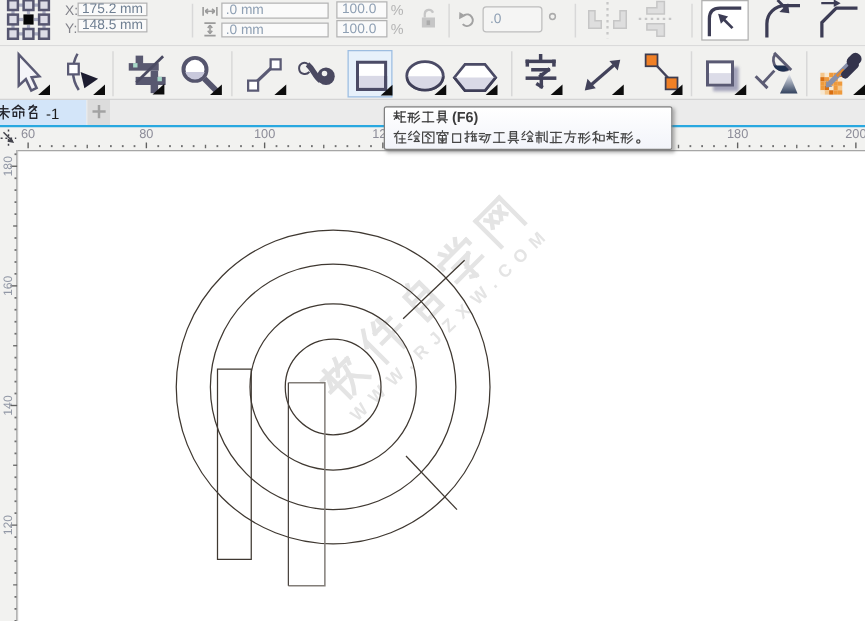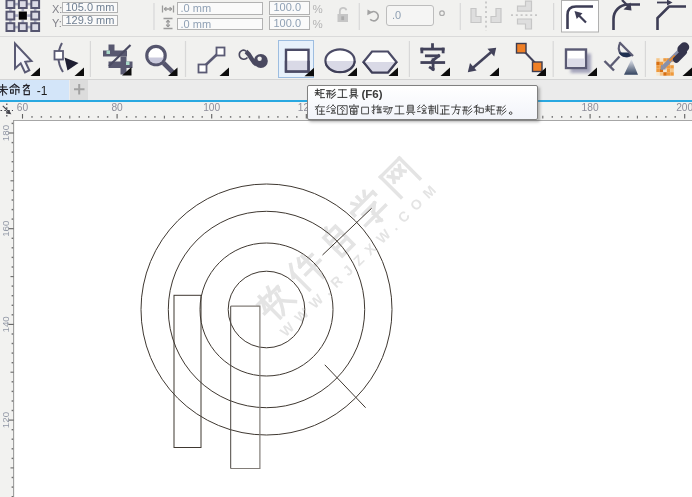--- a/index.html
+++ b/index.html
@@ -24,22 +24,22 @@
 <div id="tabbar"></div>
 <div id="tab1"></div>
 <div id="tabplus"></div>
 <div id="cyan"></div>
 <div id="rulers"></div>
 <div id="vruler"></div>
 <div id="canvas"></div>
 <div id="hborder"></div>
 <div style="position:absolute;left:52px;top:3.2px;font-size:11px;color:#82828a;white-space:nowrap">X:</div>
 <div style="position:absolute;left:52px;top:16.8px;font-size:11px;color:#82828a;white-space:nowrap">Y:</div>
-<div style="position:absolute;left:62px;top:1.5px;width:55.5px;height:11px;background:#fafafa;border:1px solid #b2b2b2;box-sizing:border-box;font-size:11px;line-height:9px;color:#6f7f92;padding-left:2.5px;white-space:nowrap">105.0 mm</div>
-<div style="position:absolute;left:62px;top:15.3px;width:55.5px;height:11px;background:#fafafa;border:1px solid #b2b2b2;box-sizing:border-box;font-size:11px;line-height:9px;color:#6f7f92;padding-left:2.5px;white-space:nowrap">129.9 mm</div>
+<div style="position:absolute;left:62px;top:1.5px;width:55.5px;height:11px;background:#fafafa;border:1px solid #b2b2b2;box-sizing:border-box;font-size:11px;line-height:9px;color:#6f7f92;padding-left:2.5px;white-space:nowrap">175.2 mm</div>
+<div style="position:absolute;left:62px;top:15.3px;width:55.5px;height:11px;background:#fafafa;border:1px solid #b2b2b2;box-sizing:border-box;font-size:11px;line-height:9px;color:#6f7f92;padding-left:2.5px;white-space:nowrap">148.5 mm</div>
 <div style="position:absolute;left:177px;top:2.3px;width:86px;height:12.3px;background:#fafafa;border:1px solid #b2b2b2;box-sizing:border-box;font-size:11px;line-height:10.3px;color:#8fa0b4;padding-left:2.5px;white-space:nowrap">.0 mm</div>
 <div style="position:absolute;left:177px;top:17.7px;width:86px;height:12.3px;background:#fafafa;border:1px solid #b2b2b2;box-sizing:border-box;font-size:11px;line-height:10.3px;color:#8fa0b4;padding-left:2.5px;white-space:nowrap">.0 mm</div>
 <div style="position:absolute;left:269px;top:1px;width:40.5px;height:13.6px;background:#fafafa;border:1px solid #b2b2b2;box-sizing:border-box;font-size:11px;line-height:11.6px;color:#8fa0b4;padding-left:3.5px;white-space:nowrap">100.0</div>
 <div style="position:absolute;left:269px;top:16.2px;width:40.5px;height:14px;background:#fafafa;border:1px solid #b2b2b2;box-sizing:border-box;font-size:11px;line-height:12px;color:#8fa0b4;padding-left:3.5px;white-space:nowrap">100.0</div>
 <div style="position:absolute;left:312.5px;top:2.8px;font-size:11.5px;color:#b4b4b4;white-space:nowrap">%</div>
 <div style="position:absolute;left:312.5px;top:17.5px;font-size:11.5px;color:#b4b4b4;white-space:nowrap">%</div>
 <div style="position:absolute;left:386px;top:5px;width:48px;height:21px;background:#f5f5f4;border:1px solid #bdbdbd;border-radius:3px;font-size:11px;line-height:19px;color:#8fa0b4;padding-left:5px">.0</div>
 <div id="tooltip"></div>
 <div style="position:absolute;left:33.5px;top:83.5px;font-size:12px;color:#1d1d1d;z-index:2">&nbsp;-1</div>
 <svg width="692" height="497" viewBox="0 0 692 497" style="position:absolute;left:0;top:0;z-index:2">

